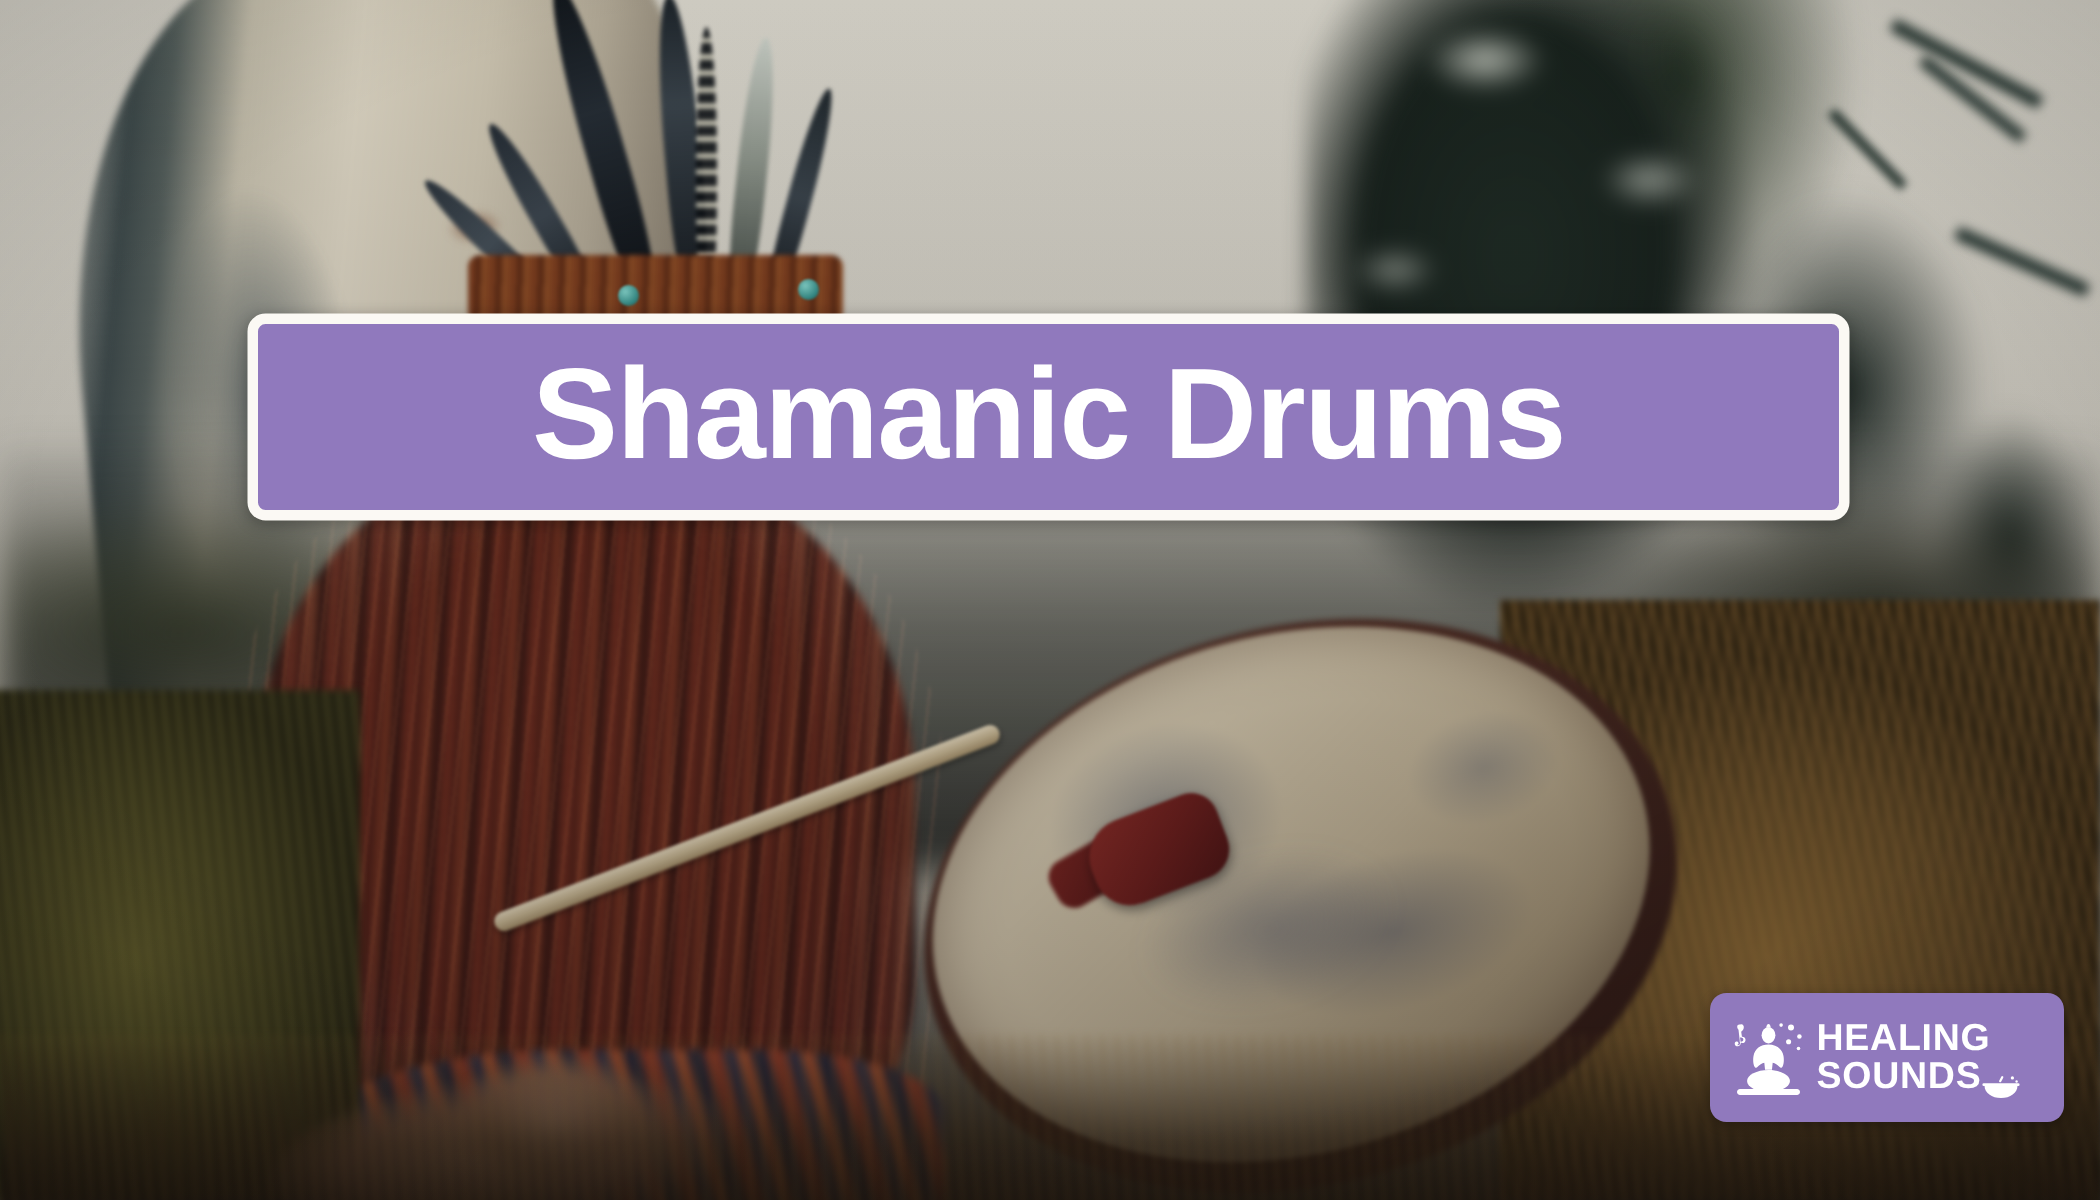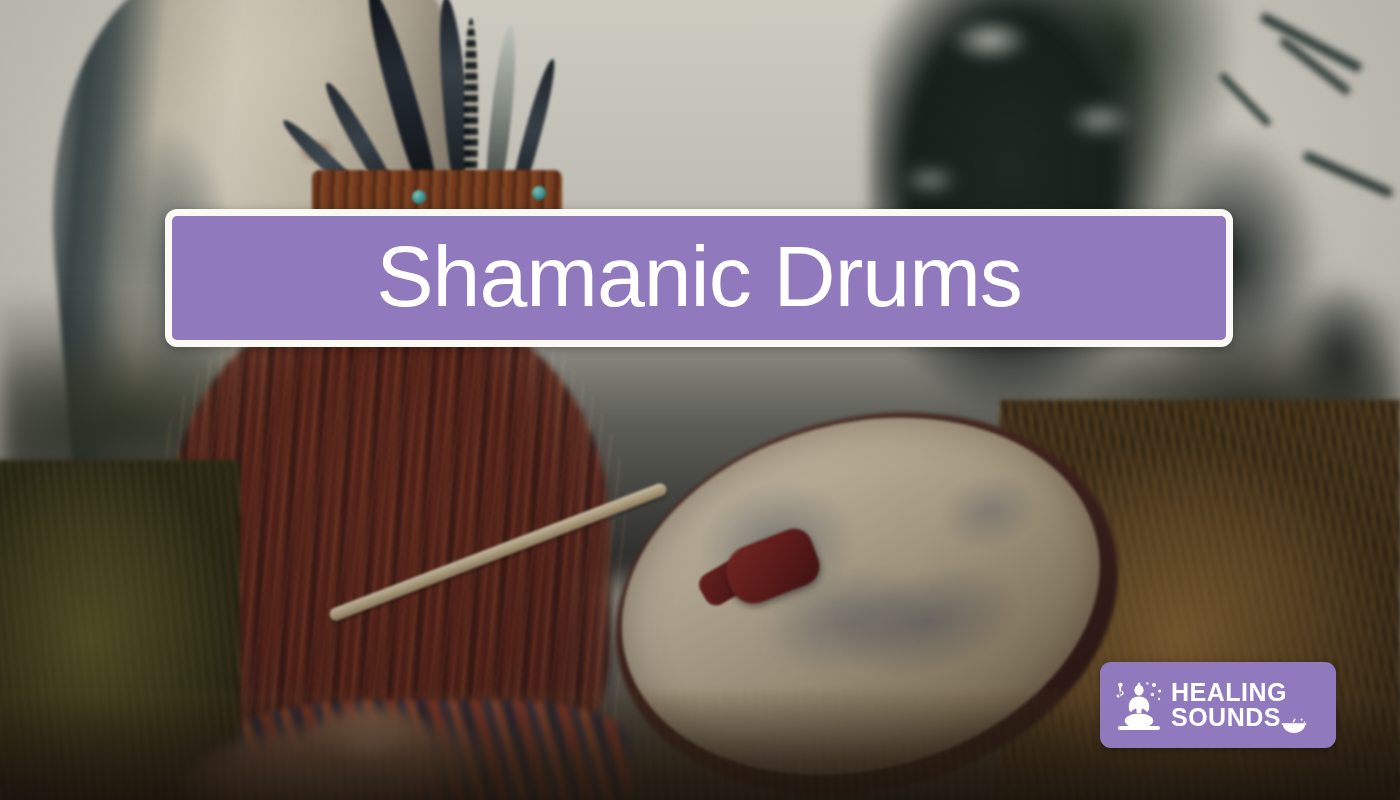--- a/index.html
+++ b/index.html
@@ -271,21 +271,21 @@
     left:165px; top:209px; width:1068px; height:138px;
     background:#9079bd;
     border:7px solid #fbf9f4;
     border-radius:12px;
     display:flex; align-items:center; justify-content:center;
     box-shadow:0 2px 10px rgba(0,0,0,.28);
   }
   .banner-title {
     color:#ffffff;
     font-size:86px;
-    font-weight:400;
+    font-weight:700;
     letter-spacing:-1px;
     line-height:1;
     text-align:center;
     white-space:nowrap;
     transform:translateY(-2px);
   }
 
   
   .subtitle {
     position:absolute;
@@ -296,21 +296,21 @@
     font-weight:700;
     line-height:1.18;
     letter-spacing:-0.4px;
     text-shadow:0 2px 9px rgba(0,0,0,.55), 0 0 26px rgba(0,0,0,.35);
   }
   .subtitle .l2 { display:block; }
 
   
   .logo {
     position:absolute;
-    left:1100px; top:662px; width:236px; height:86px;
+    left:1140px; top:662px; width:236px; height:86px;
     background:#9079bd;
     border-radius:11px;
     display:flex; align-items:center;
     padding:0 10px 0 14px;
     box-shadow:0 2px 8px rgba(0,0,0,.3);
   }
   .logo-mark { width:52px; height:56px; flex:0 0 52px; position:relative; }
   .logo-text {
     margin-left:5px; color:#ffffff;
     font-size:25px; font-weight:700; line-height:1.02;

